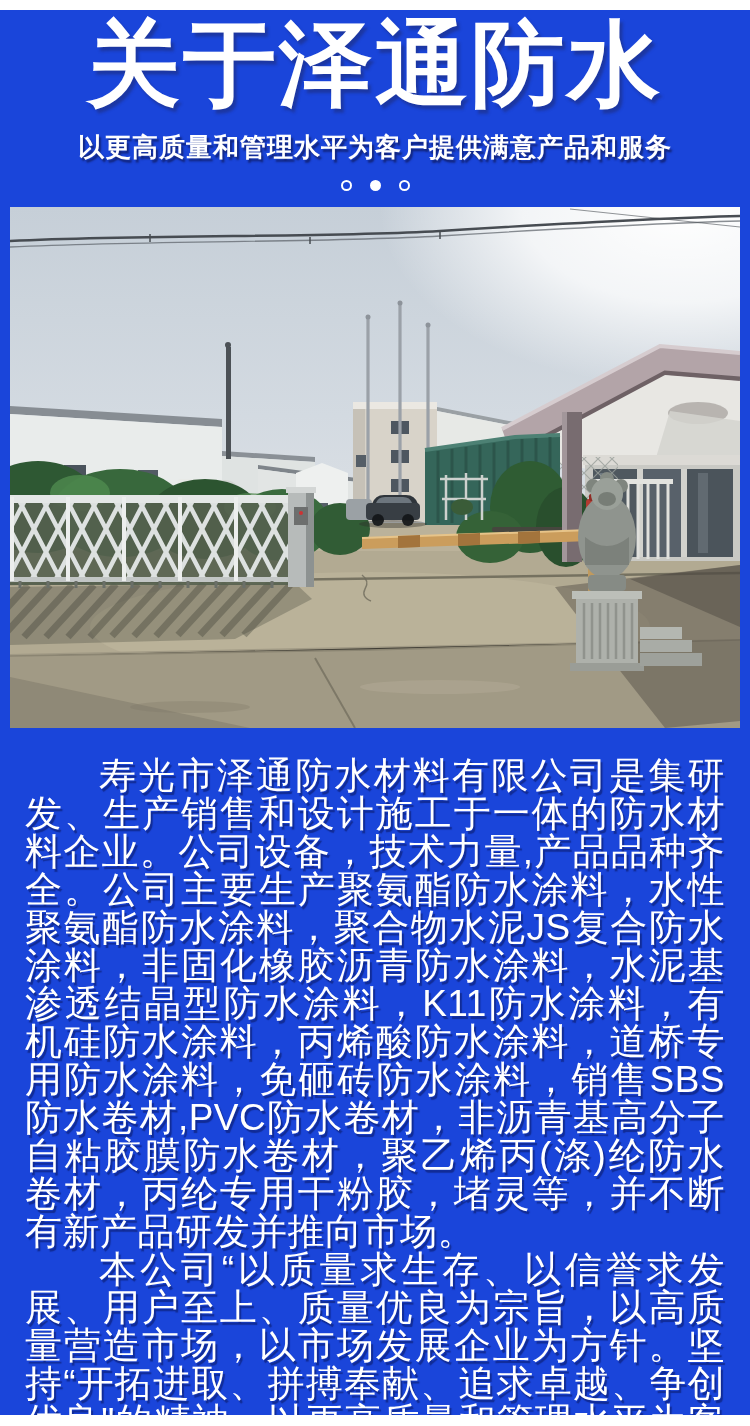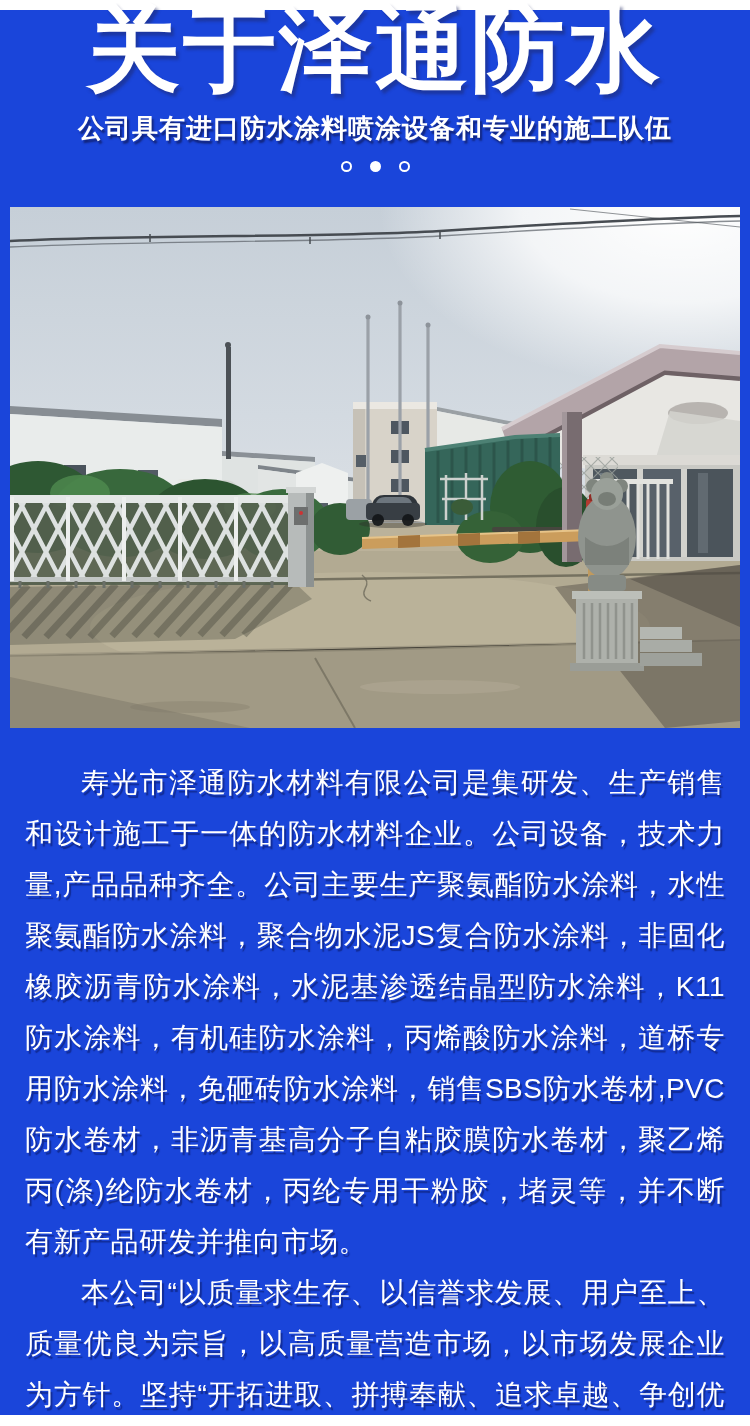--- a/index.html
+++ b/index.html
@@ -7,21 +7,21 @@
   .page{
     position:relative;width:750px;height:1426px;margin:0 auto;
     background:#ffffff;overflow:hidden;
     font-family:"Liberation Sans","DejaVu Sans",sans-serif;
   }
   .blue-panel{position:absolute;left:0;top:10px;width:750px;height:1405px;background:#1a45da;}
   .top-strip{position:absolute;left:0;top:0;width:750px;height:10px;background:#ffffff;}
   .bottom-strip{position:absolute;left:0;bottom:0;width:750px;height:11px;background:#ffffff;}
 
   .page-title{
-    margin:1px;text-align:center;
+    margin:16px;text-align:center;
     font-size:93px;line-height:1.05;font-weight:900;color:#ffffff;
     letter-spacing:3px;text-shadow:3px 4px 3px rgba(30,38,96,0.45);
   }
   .subtitle{
     margin:12px 0 0;text-align:center;font-size:26px;font-weight:700;color:#ffffff;
     letter-spacing:1px;text-shadow:2px 3px 2px rgba(14,24,88,0.72);
   }
   .dots{margin-top:15px;text-align:center;line-height:0;}
   .dot{
     display:inline-block;width:11px;height:11px;border-radius:50%;
@@ -33,35 +33,35 @@
   .photo{
     position:absolute;left:10px;top:207px;width:730px;height:521px;margin:0;overflow:hidden;
     background:
       radial-gradient(ellipse 420px 250px at 92% 0%, #ffffff 0%, rgba(255,255,255,0.78) 38%, rgba(255,255,255,0) 72%),
       linear-gradient(180deg,#c6cfd8 0%,#d3dae1 40%,#e0e3e7 75%,#e6e8ea 100%);
   }
   .scene{position:absolute;left:0;top:0;width:100%;height:100%;display:block;}
 
   .about{position:absolute;left:0;top:757px;width:750px;padding:0 25px;box-sizing:border-box;}
   .about p{
-    margin:0;color:#ffffff;font-size:28px;line-height:51px;
+    margin:0;color:#ffffff;font-size:37px;line-height:38px;
     text-align:justify;text-indent:2em;letter-spacing:0.5px;
     text-shadow:2px 3px 1px rgba(10,22,92,0.55);
   }
 </style>
 </head>
 <body>
 
 <div class="page">
   <div class="blue-panel"></div>
   <div class="top-strip"></div>
 
   <header style="position:relative;">
     <h1 class="page-title">关于泽通防水</h1>
-    <p class="subtitle">公司具有进口防水涂料喷涂设备和专业的施工队伍</p>
+    <p class="subtitle">以更高质量和管理水平为客户提供满意产品和服务</p>
     <div class="dots"><span class="dot"></span><span class="dot active"></span><span class="dot"></span></div>
   </header>
 
   <figure class="photo">
     <svg class="scene" viewBox="0 0 730 521" preserveAspectRatio="none" aria-hidden="true">
       <defs>
         <pattern id="xlat" width="24" height="46" patternUnits="userSpaceOnUse">
           <path d="M0,0 L24,46 M24,0 L0,46" stroke="#dde1e0" stroke-width="4.5" fill="none"></path>
         </pattern>
         <pattern id="mesh" width="14" height="14" patternUnits="userSpaceOnUse">

